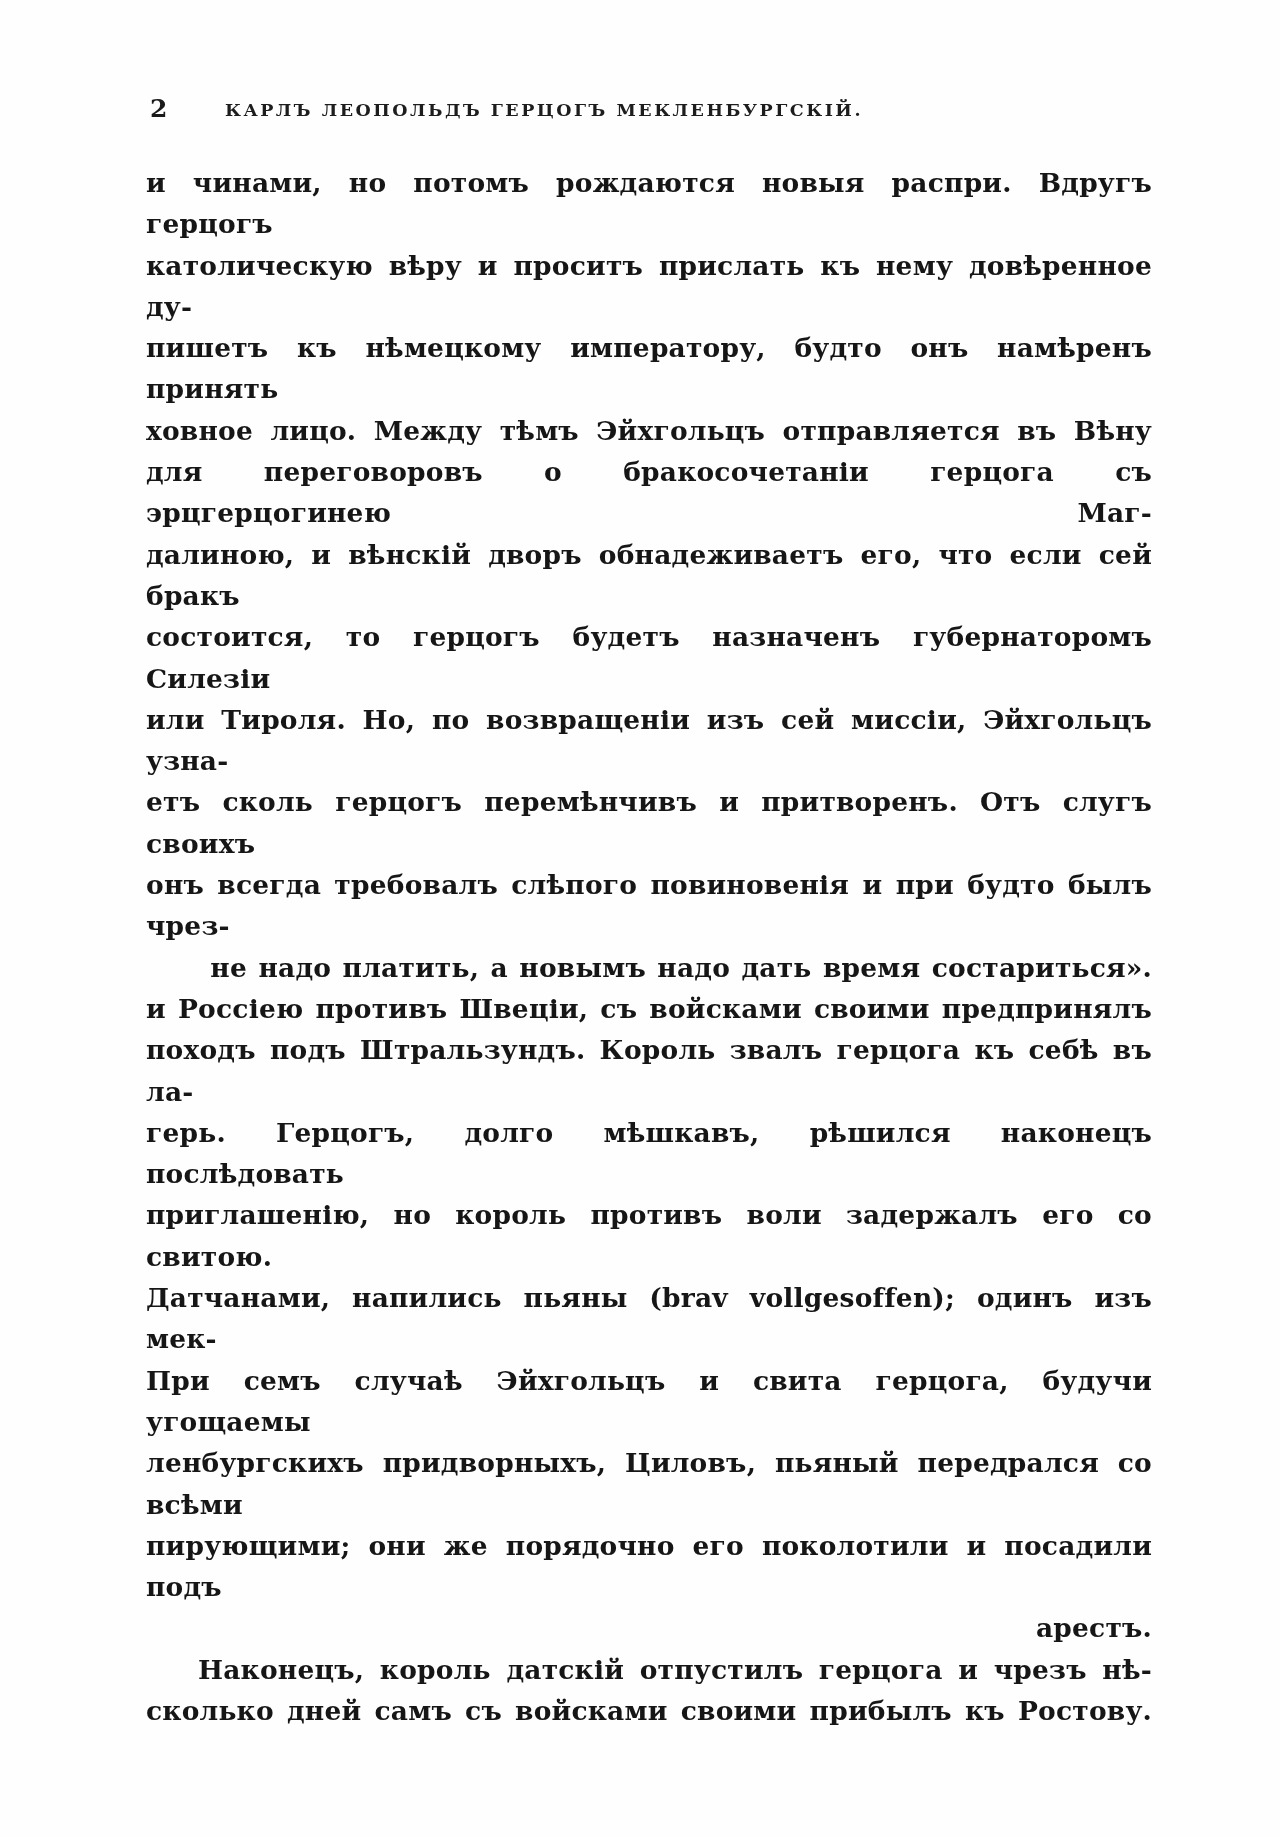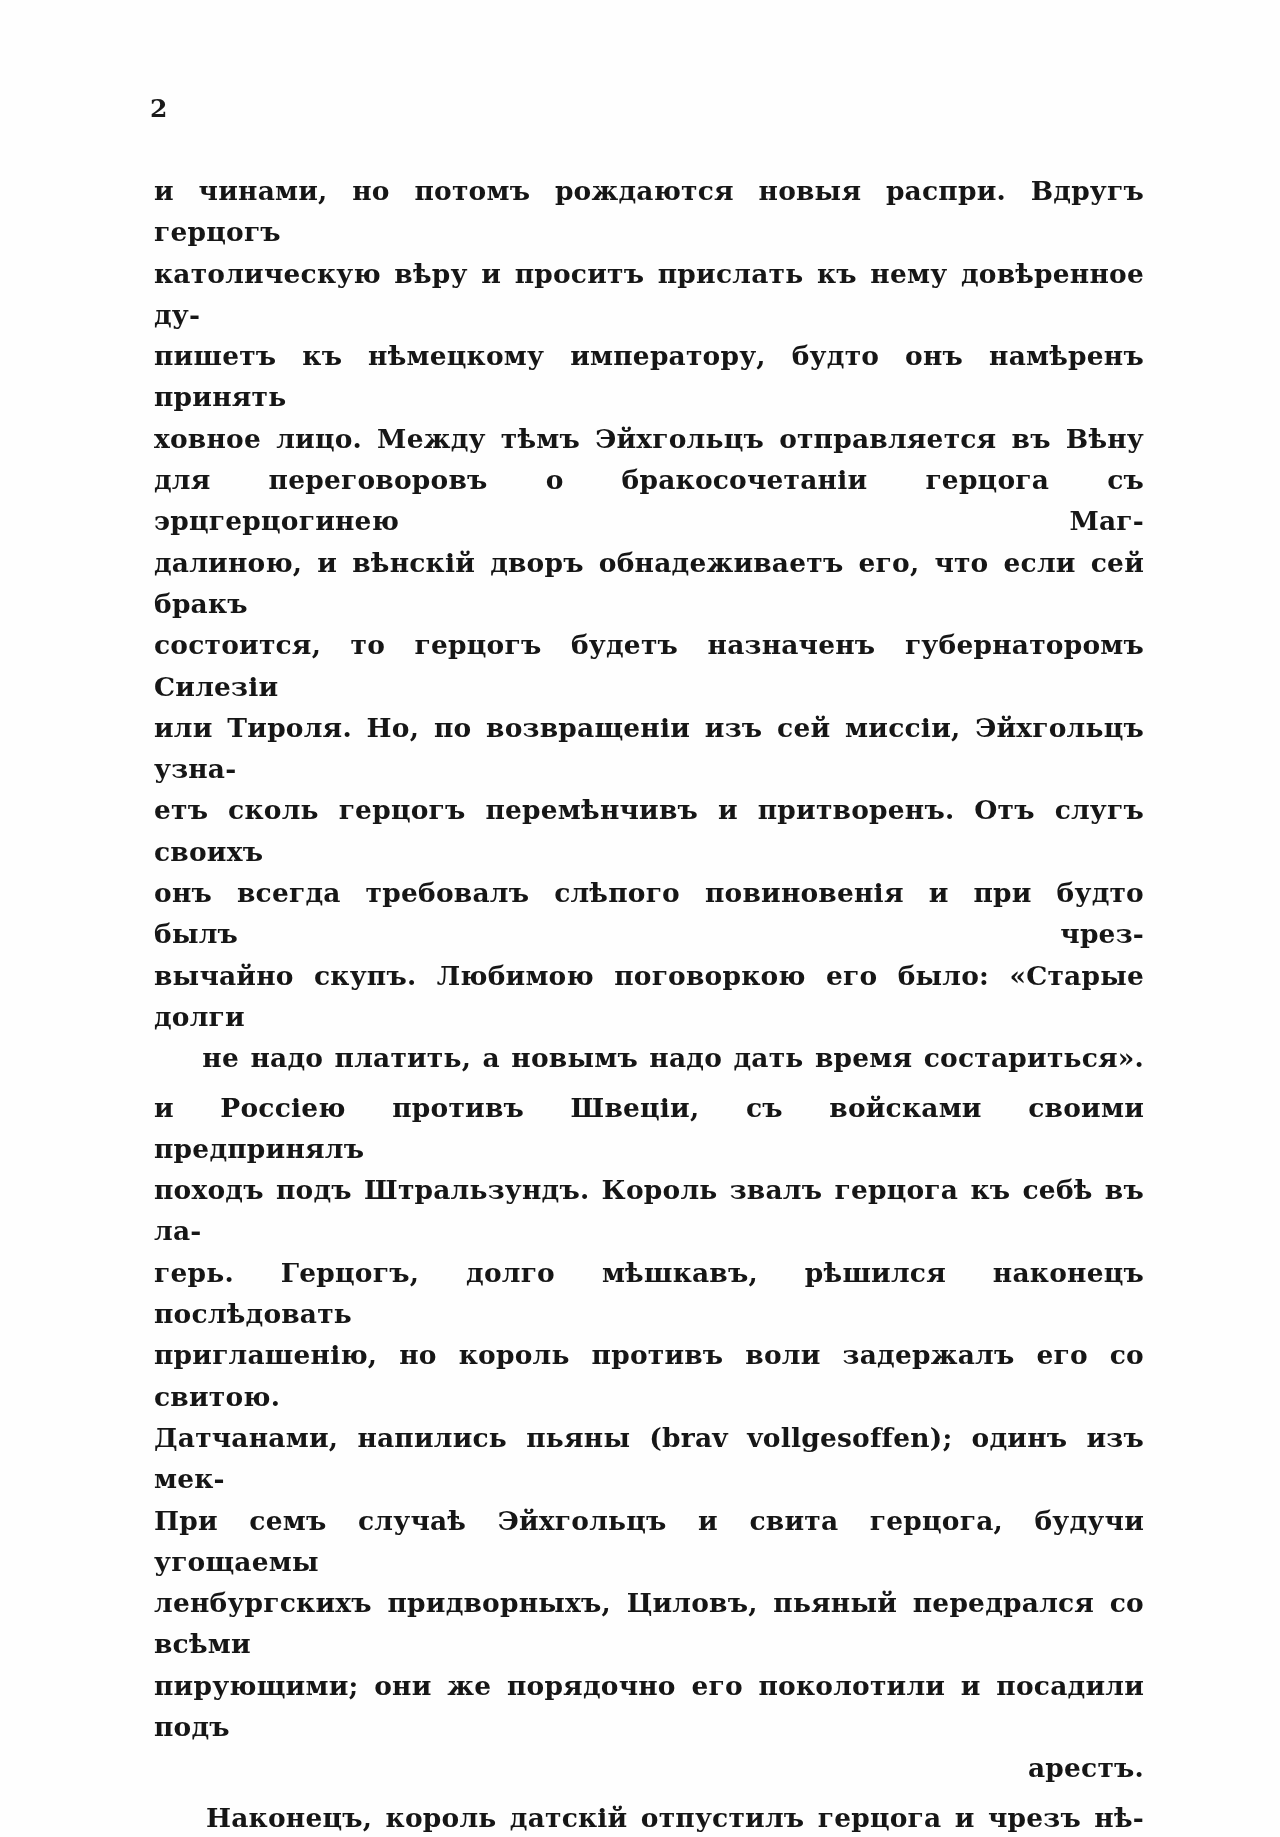--- a/index.html
+++ b/index.html
@@ -47,21 +47,21 @@
     color: #1d1d1d;
     white-space: nowrap;
   }
   .text-block {
     position: absolute;
     top: 162px;
     left: 146px;
     width: 1006px;
   }
   .paragraph {
-    margin: 8px;
+    margin: 0;
   }
   .line {
     font-size: 26.5px;
     font-weight: 700;
     line-height: 41.3px;
     letter-spacing: 0.2px;
     word-spacing: 2px;
     text-align: right;
     color: #161616;
   }
@@ -72,34 +72,34 @@
   .line.indent {
     text-indent: 52px;
   }
 </style>
 </head>
 <body>
 
 <div class="page">
   <div class="running-head">
     <span class="page-num">2</span>
+    <span class="head-title">КАРЛЪ ЛЕОПОЛЬДЪ ГЕРЦОГЪ МЕКЛЕНБУРГСКІЙ.</span>
   </div>
   <div class="text-block" id="text-block">
       <div class="paragraph">
         <div class="line fill">и чинами, но потомъ рождаются новыя распри. Вдругъ герцогъ</div>
         <div class="line fill">католическую вѣру и проситъ прислать къ нему довѣренное ду-</div>
         <div class="line fill">пишетъ къ нѣмецкому императору, будто онъ намѣренъ принять</div>
         <div class="line fill">ховное лицо. Между тѣмъ Эйхгольцъ отправляется въ Вѣну</div>
         <div class="line fill">для переговоровъ о бракосочетаніи герцога съ эрцгерцогинею Маг-</div>
         <div class="line fill">далиною, и вѣнскій дворъ обнадеживаетъ его, что если сей бракъ</div>
         <div class="line fill">состоится, то герцогъ будетъ назначенъ губернаторомъ Силезіи</div>
         <div class="line fill">или Тироля. Но, по возвращеніи изъ сей миссіи, Эйхгольцъ узна-</div>
         <div class="line fill">етъ сколь герцогъ перемѣнчивъ и притворенъ. Отъ слугъ своихъ</div>
         <div class="line fill">онъ всегда требовалъ слѣпого повиновенія и при будто былъ чрез-</div>
-        <div class="line fill">вычайно скупъ. Любимою поговоркою его было: «Старые долги</div>
         <div class="line">не надо платить, а новымъ надо дать время состариться».</div>
       </div>
       <div class="paragraph">
         <div class="line fill">и Россіею противъ Швеціи, съ войсками своими предпринялъ</div>
         <div class="line fill">походъ подъ Штральзундъ. Король звалъ герцога къ себѣ въ ла-</div>
         <div class="line fill">герь. Герцогъ, долго мѣшкавъ, рѣшился наконецъ послѣдовать</div>
         <div class="line fill">приглашенію, но король противъ воли задержалъ его со свитою.</div>
         <div class="line fill">Датчанами, напились пьяны (brav vollgesoffen); одинъ изъ мек-</div>
         <div class="line fill">При семъ случаѣ Эйхгольцъ и свита герцога, будучи угощаемы</div>
         <div class="line fill">ленбургскихъ придворныхъ, Циловъ, пьяный передрался со всѣми</div>

